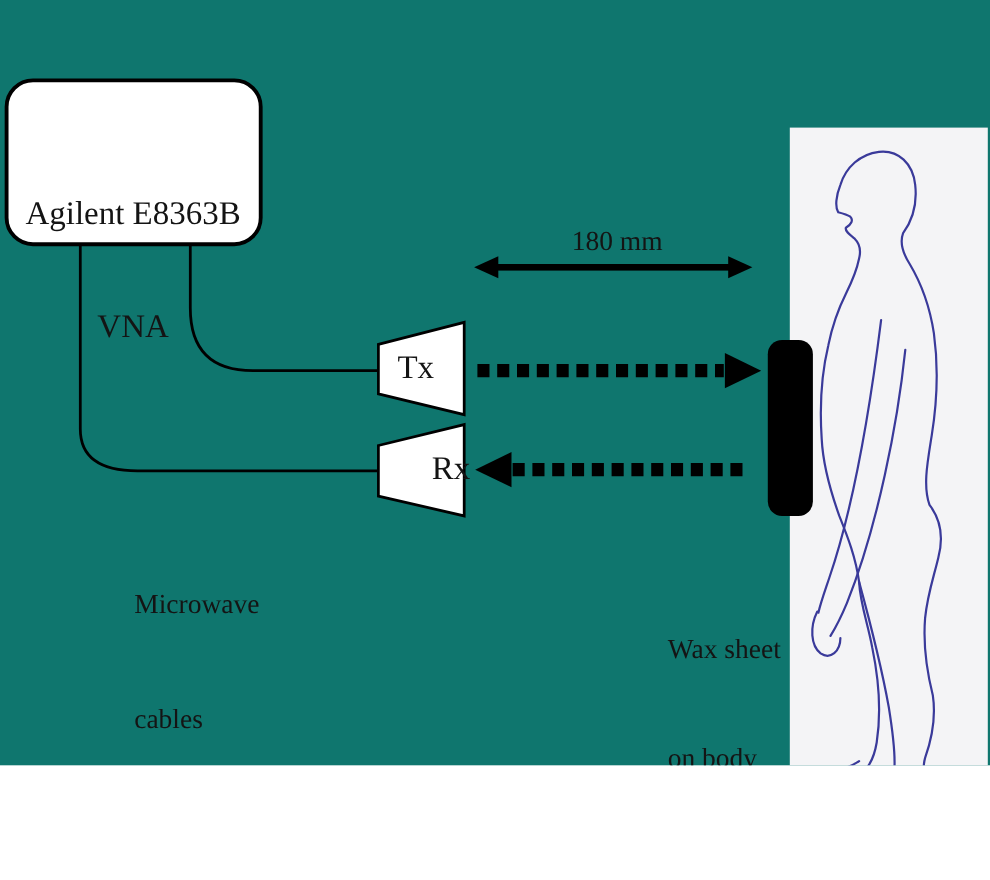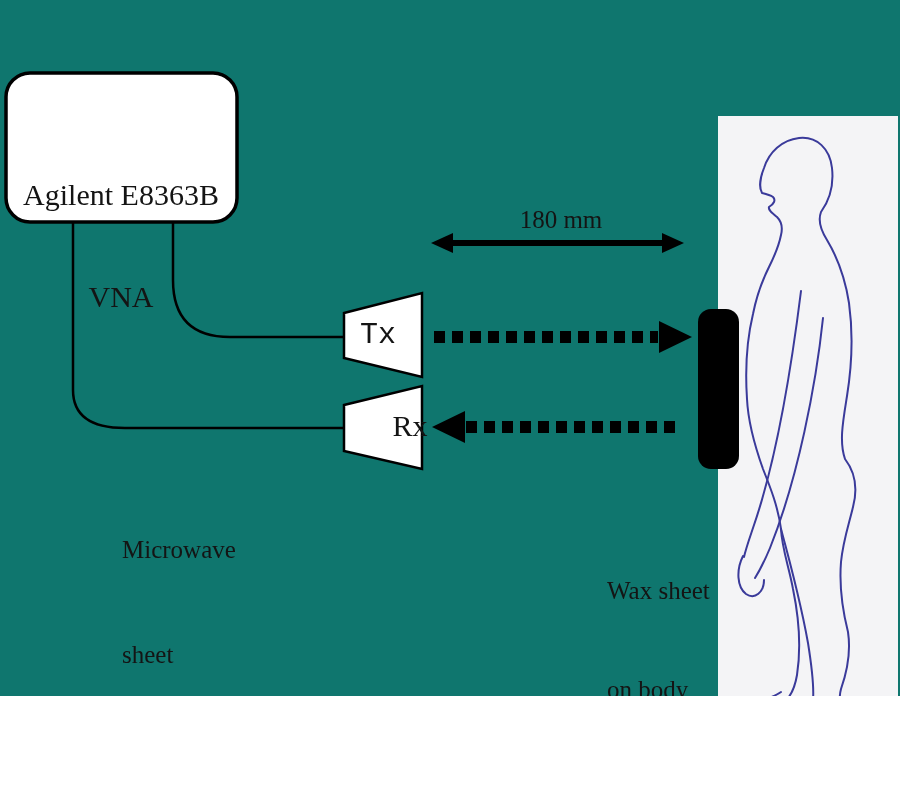--- a/index.html
+++ b/index.html
@@ -40,21 +40,20 @@
     width: 200px;
     text-align: center;
     font-size: 25px;
   }
   .tx-label {
     left: 347px;
     top: 318px;
     width: 62px;
     text-align: center;
     font-size: 30px;
-    font-family: Liberation Mono, monospace;
   }
   .rx-label {
     left: 347px;
     top: 409px;
     width: 62px;
     text-align: center;
     font-size: 30px;
     padding-left: 32px;
   }
   .cables-label {
@@ -153,21 +152,21 @@
   </div>
 
   <div class="label distance-label">180 mm</div>
 
   <div class="label tx-label">Tx</div>
 
   <div class="label rx-label">Rx</div>
 
   <div class="label cables-label">
     <div>Microwave</div>
-    <div>sheet</div>
+    <div>cables</div>
   </div>
 
   <div class="label wax-label">
     <div>Wax sheet</div>
     <div>on body</div>
   </div>
 
 </div>
 
 </body></html>

